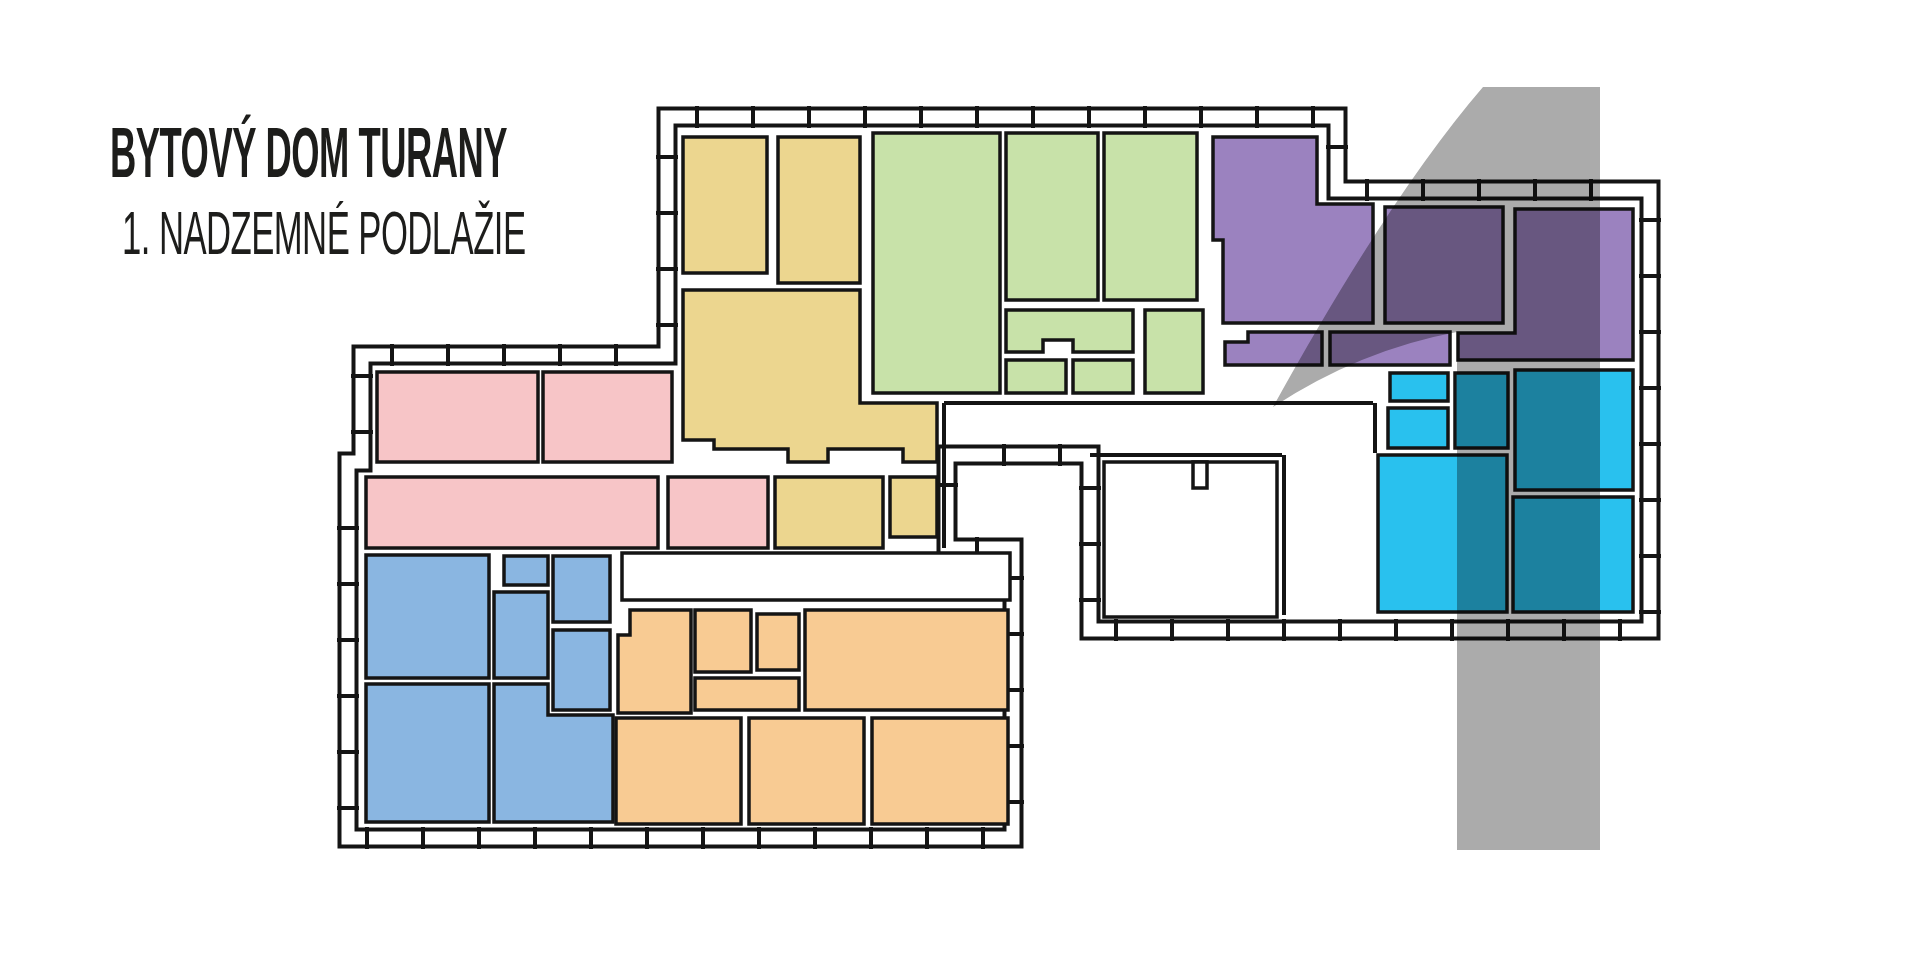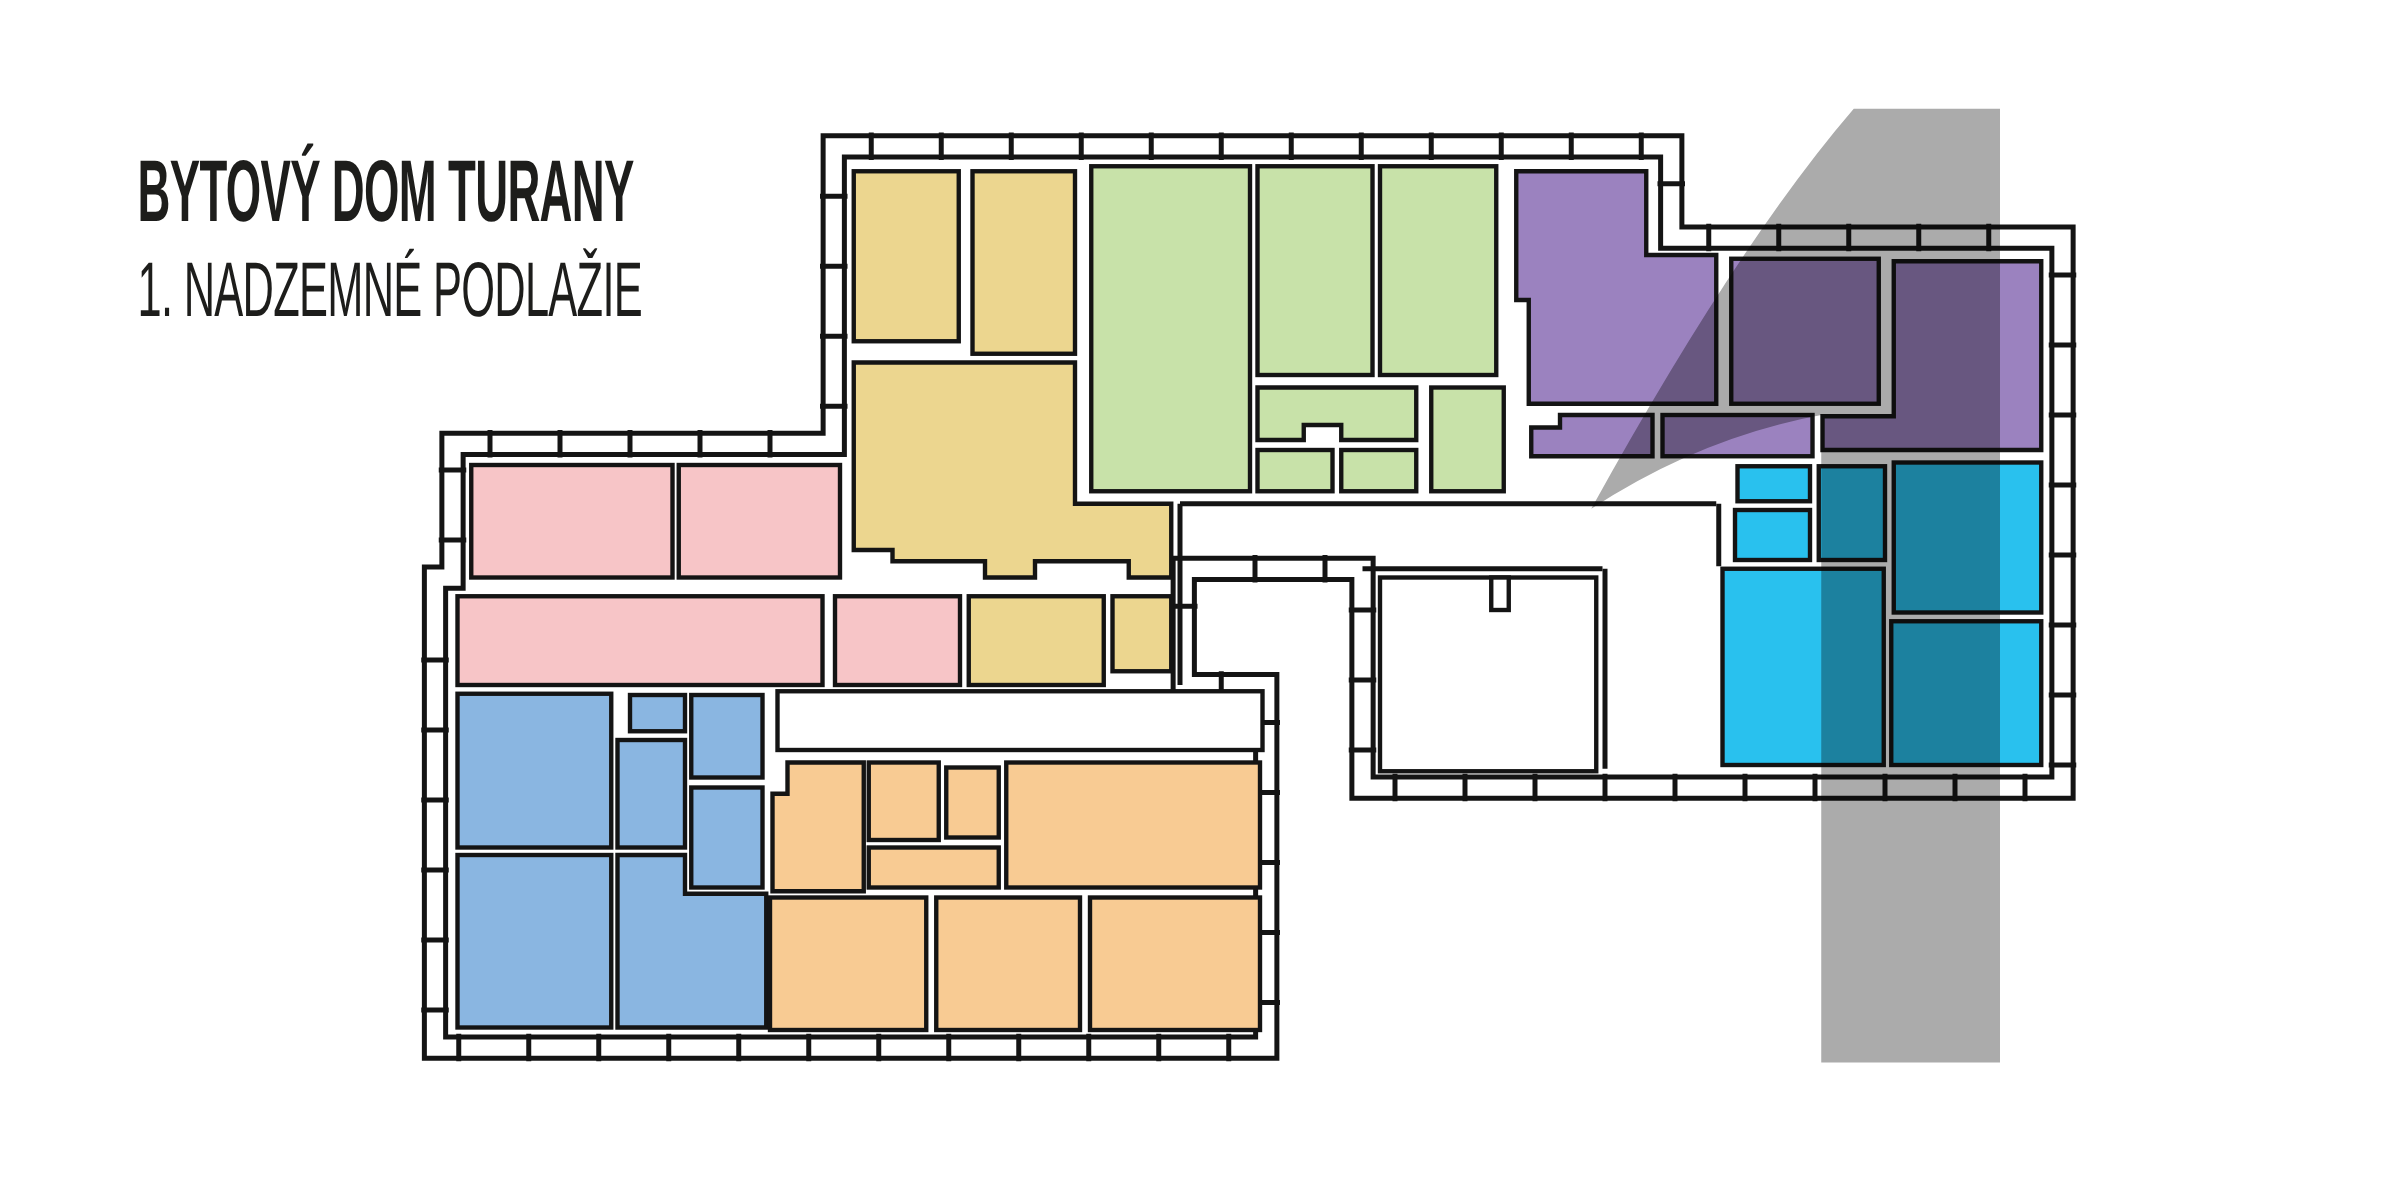--- a/index.html
+++ b/index.html
@@ -1,19 +1,19 @@
 <!DOCTYPE html>
 <html><head>
 <meta charset="utf-8">
 <style>
   html,body{margin:0;padding:0;background:#ffffff;}
   #stage{position:relative;width:1920px;height:960px;background:#fff;overflow:hidden;
          font-family:"Liberation Sans", sans-serif;}
   #plan-svg{position:absolute;left:0;top:0;}
-  .title-block{position:absolute;left:110px;top:118px;color:#1d1d1b;}
+  .title-block{position:absolute;left:110px;top:118px;color:#1d1d1b;text-align:center;}
   .title-line1{font-size:70px;font-weight:700;letter-spacing:-1px;white-space:nowrap;
                transform:scaleX(.52);transform-origin:left top;line-height:1;}
   .title-line2{font-size:62px;font-weight:400;letter-spacing:-1px;white-space:nowrap;
                transform:scaleX(.56);transform-origin:left top;line-height:1;margin-top:14px;}
 </style>
 </head>
 <body>
 
 <div id="stage">
   <svg id="plan-svg" width="1920" height="960" viewBox="0 0 1920 960">

